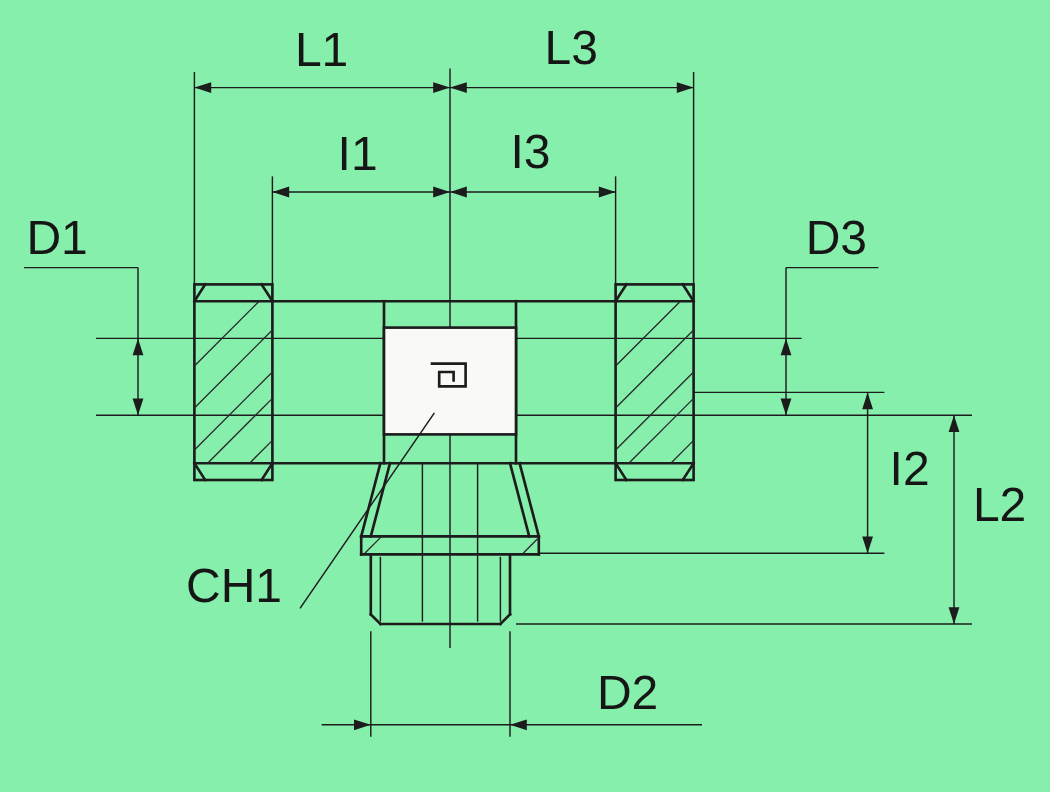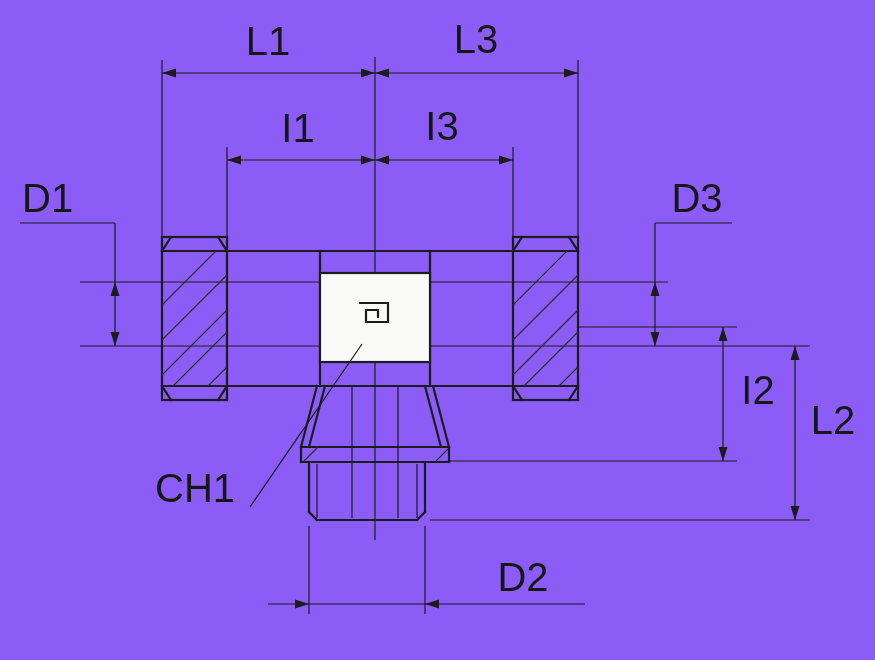--- a/index.html
+++ b/index.html
@@ -8,21 +8,21 @@
       width: 875px;
       height: 660px;
       background: #f9f9f7;
       overflow: hidden;
       font-family: "Liberation Sans", sans-serif;
     }
     .stage {
       position: relative;
       width: 875px;
       height: 660px;
-      background: #8b5cf6;
+      background: #86efac;
     }
     svg { display: block; }
     .obj {
       stroke: #1c1c1c;
       stroke-width: 2.2;
       fill: none;
       stroke-linecap: square;
     }
     .thin {
       stroke: #1c1c1c;

